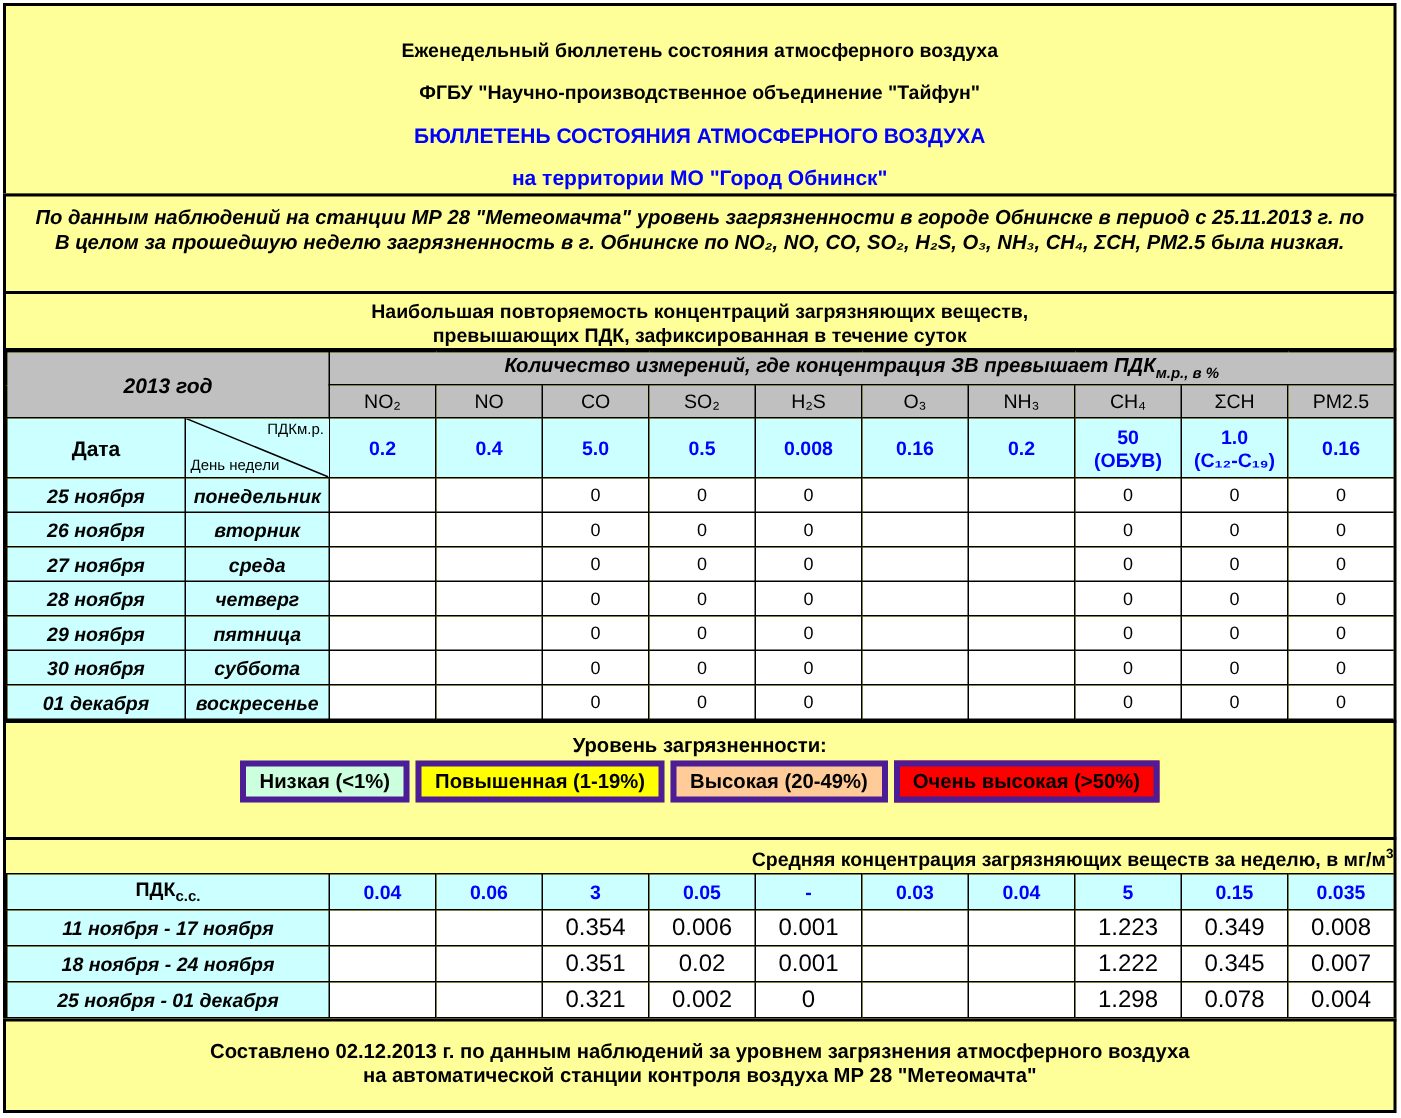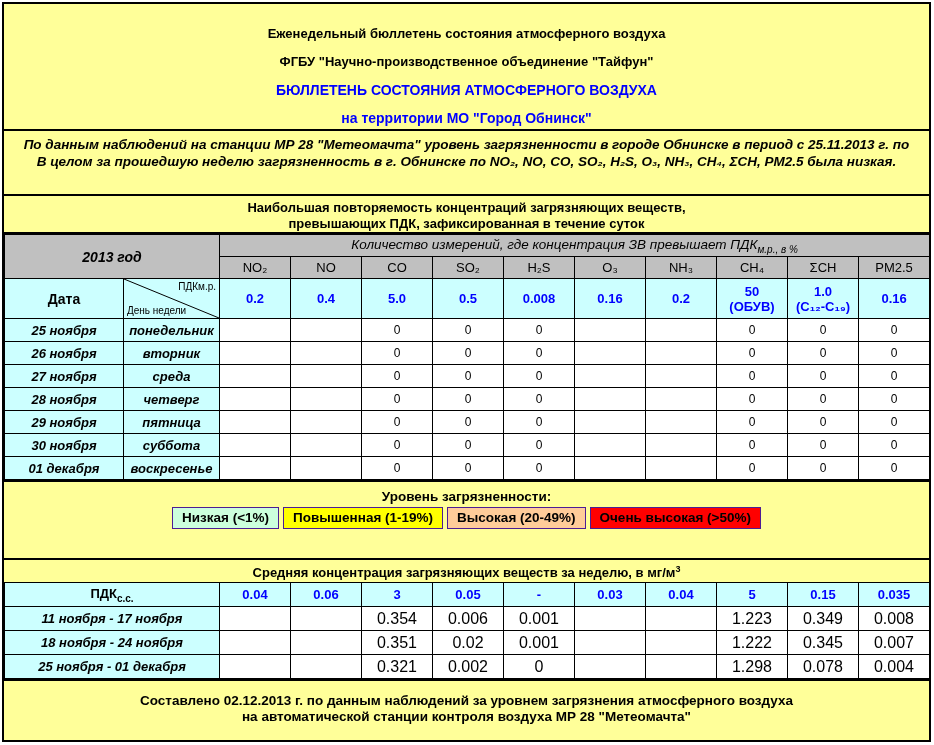--- a/index.html
+++ b/index.html
@@ -39,42 +39,42 @@
   .cyan  { background: #CCFFFF; }
   .white { background: #FFFFFF; }
   .green { background: #CCFFCC; }
 
   .row-ghead td { height: 22px; }
   .row-chem td  { height: 22px; font-size: 13px; }
   .row-mpc td   { height: 40px; }
   .row-data td  { height: 23px; }
 
   .year-cell { font-weight: bold; font-style: italic; font-size: 14px; }
-  .ghead-cell { font-weight: normal; font-style: italic; font-size: 13.5px; }
+  .ghead-cell { font-weight: bold; font-style: italic; font-size: 13.5px; }
   .ghead-cell sub { font-size: 10px; }
   .date-head { font-weight: bold; font-size: 14px; }
   .diag-cell { position: relative; padding: 0; }
   .diag-cell svg { position: absolute; left: 0; top: 0; width: 100%; height: 100%; }
   .diag-top { position: absolute; top: 2px; right: 3px; font-size: 10px; }
   .diag-bottom { position: absolute; bottom: 2px; left: 3px; font-size: 10px; }
   .mpc-val { color: #0000FF; font-weight: bold; font-size: 13px; white-space: pre-line; line-height: 15px; }
   .date-cell, .day-cell, .period-cell { font-weight: bold; font-style: italic; font-size: 13px; }
   .val { background: #FFFFFF; font-size: 12px; }
 
   
   .sec-legend { height: 80px; padding-top: 7px; }
   .legend-title { margin: 0 0 3px 0; text-align: center; font-weight: bold; font-size: 13.5px; }
   .legend-row { text-align: center; }
   .legend-item {
-    display: inline-block; border: 1px solid #4c1d95; margin: 0 2px;
+    display: inline-block; border: 4px solid #4c1d95; margin: 0 2px;
     padding: 2px 9px 3px 9px; font-weight: bold; font-size: 13.5px;
   }
 
   
-  .avg-title { height: 22px; text-align: center; font-weight: bold; font-size: 13px; padding-top: 4px; }
+  .avg-title { height: 22px; text-align: right; font-weight: bold; font-size: 13px; padding-top: 4px; }
   .avg-title sup { font-size: 9px; }
   .t2 td { height: 24px; }
   .mpc-label { font-weight: bold; font-size: 13px; }
   .mpc-label sub { font-size: 10px; }
 
   
   .sec-footer { height: 63px; padding-top: 12px; }
   .sec-footer p { margin: 0; text-align: center; font-weight: bold; font-size: 13.5px; line-height: 16px; }
 </style>
 </head>

